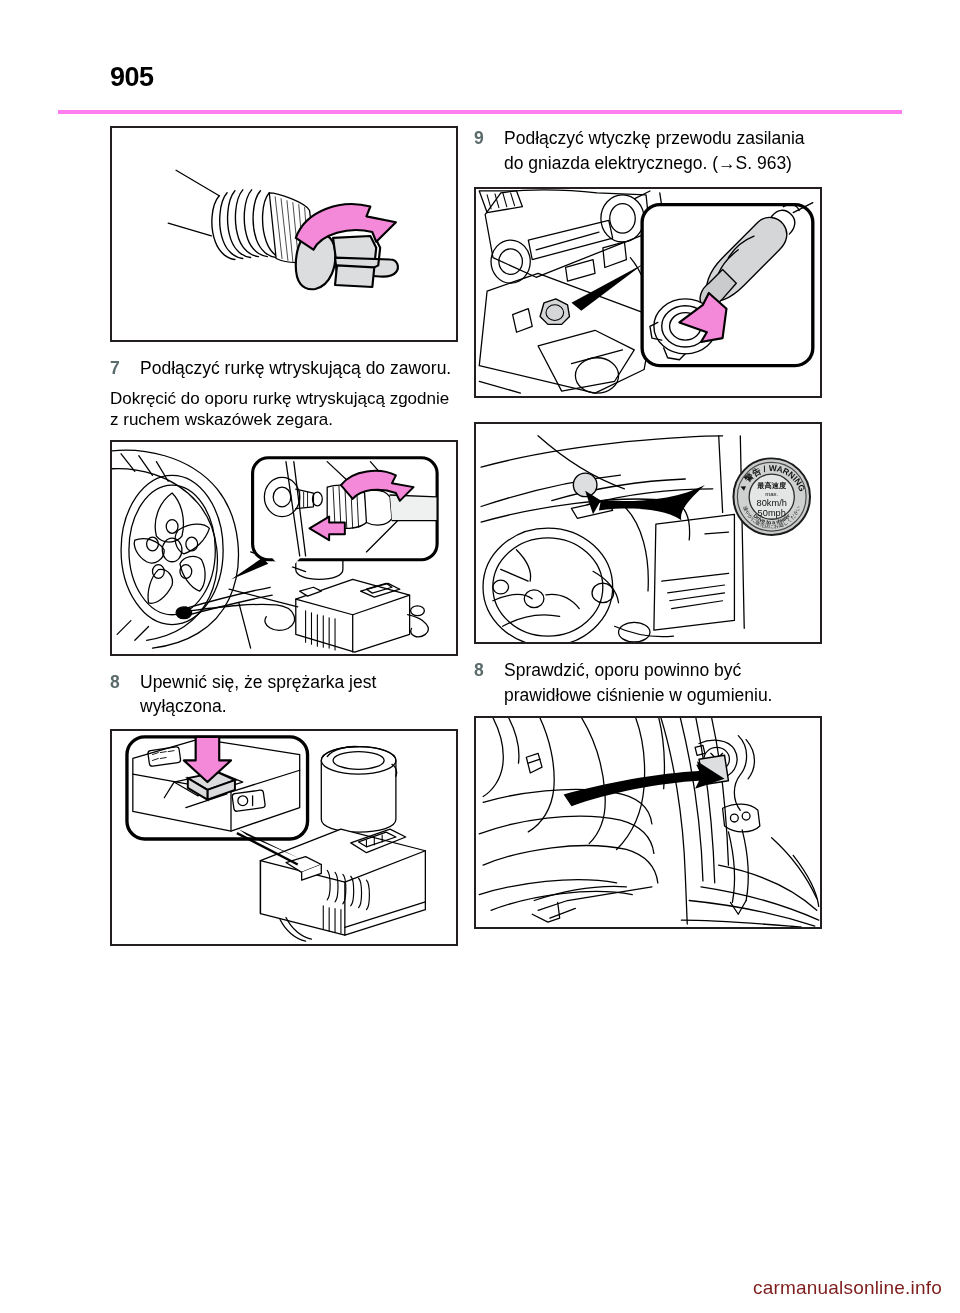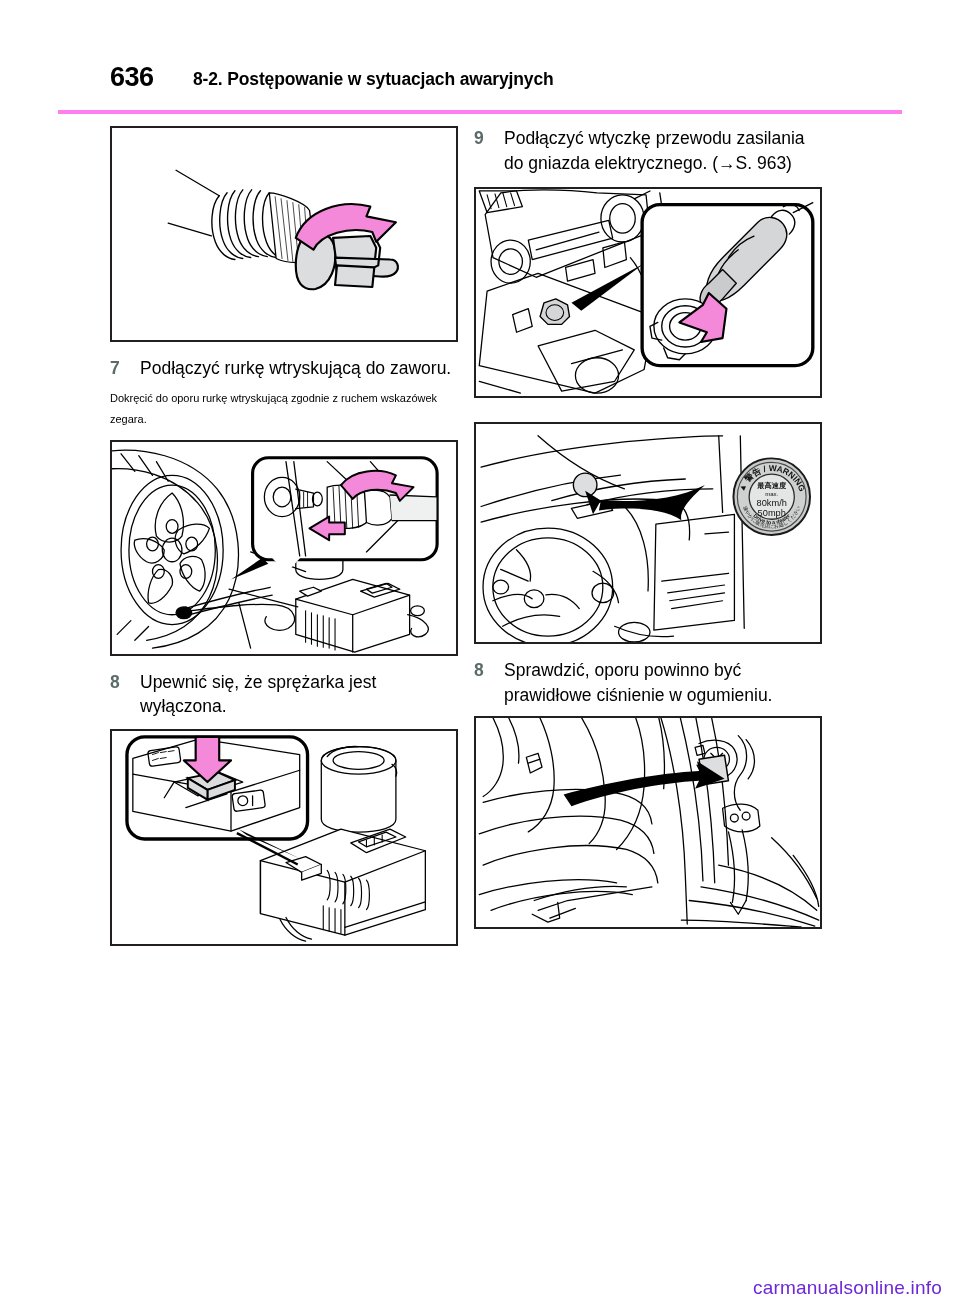--- a/index.html
+++ b/index.html
@@ -88,21 +88,21 @@
     line-height: 24.5px;
   }
   .step-num.wide {
     min-width: 28px;
     margin-right: 2px;
   }
   .step-text {
     flex: 1 1 auto;
   }
   .body-text {
-    font-size: 11px;
+    font-size: 17px;
     line-height: 21px;
     margin-top: 7px;
     margin-bottom: 4px;
   }
   .spacer-sm { height: 10px; }
 
   
   .figure {
     box-sizing: border-box;
     border: 2px solid #231f20;
@@ -112,32 +112,31 @@
     overflow: hidden;
   }
   .figure svg { display: block; width: 100%; height: 100%; }
 
   
   .watermark {
     position: absolute;
     right: 18px;
     bottom: 14px;
     font-size: 19px;
-    color: #6d28d9;
+    color: #7f1d1d;
     letter-spacing: 0.2px;
   }
 </style>
 </head>
 <body>
 
 <div class="page">
 
   <div class="header">
-    <div class="page-number">636</div>
-    <div class="chapter-title">8-2. Postępowanie w sytuacjach awaryjnych</div>
+    <div class="page-number">905</div>
   </div>
   <div class="header-rule"></div>
 
   <div class="col-left">
 
     <div class="figure" style="width:348px;height:216px;">
       <svg viewBox="0 0 348 216" xmlns="http://www.w3.org/2000/svg">
         <g fill="none" stroke="#000" stroke-width="1.3" stroke-linecap="round" stroke-linejoin="round">
 
           <line x1="64" y1="43" x2="108" y2="69"></line>

